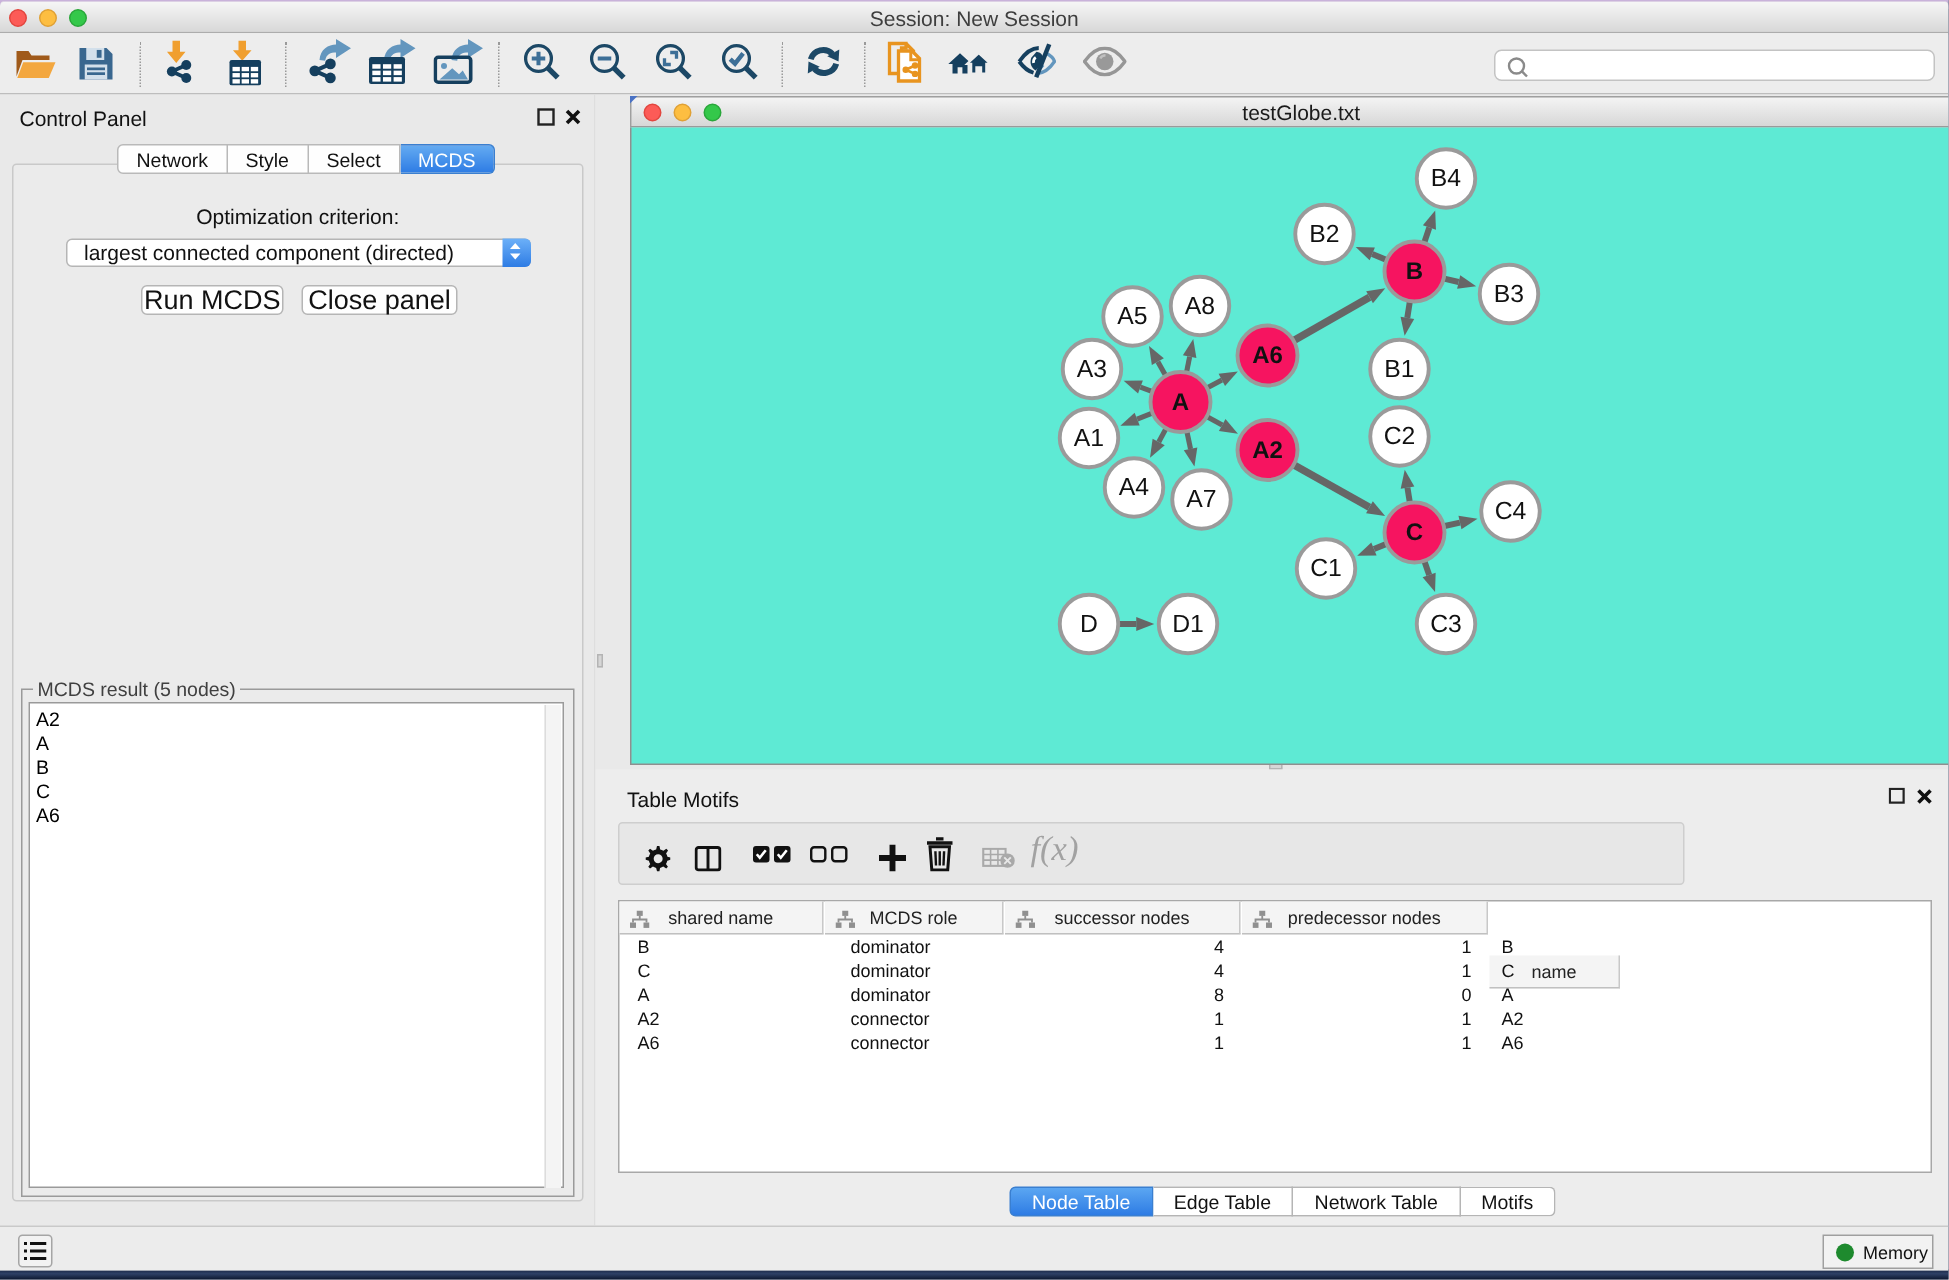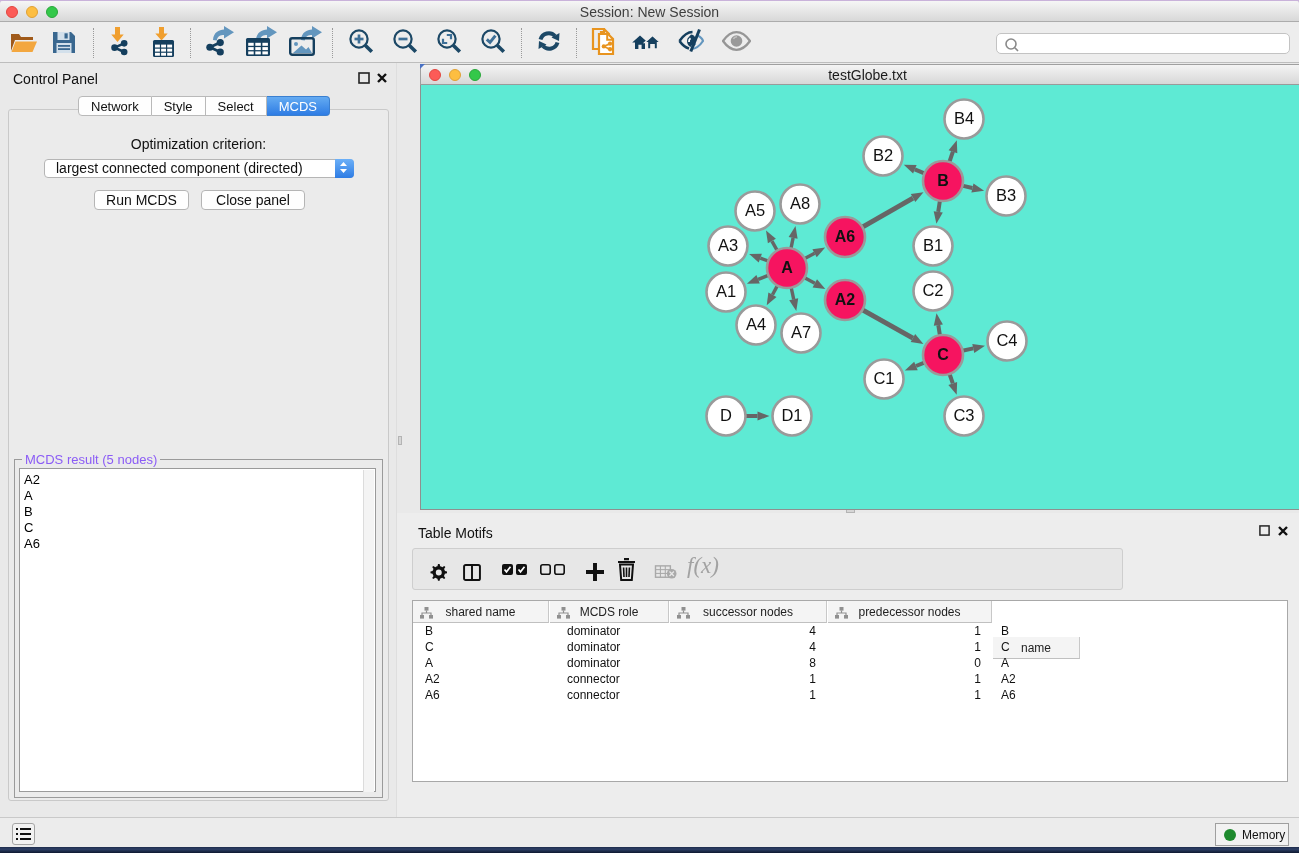--- a/index.html
+++ b/index.html
@@ -36,24 +36,24 @@
 #cp-border { position:absolute; left:8px; top:46px; width:381px; height:692px; border:1px solid #c9c9c9; border-radius:3px; background:#ebebeb; }
 .cptabs { position:absolute; top:33px; left:78px; height:20px; display:flex; font-size:13px; }
 .cptab { background:#fefefe; border:1px solid #b9b9b9; border-left:none; padding:2px 12px 0; height:20px; text-align:center; color:#111; }
 .cptab.first { border-left:1px solid #b9b9b9; border-radius:4px 0 0 4px;padding-left:12px; }
 .cptab.last { border-radius:0 4px 4px 0; }
 .cptab.sel { background:linear-gradient(#64abf2,#2e7ce4); color:#fff; border-color:#3a7fd0; }
 
 #optlabel { position:absolute; left:0; width:397px; top:73px; text-align:center; font-size:14px; color:#111; }
 #combo { position:absolute; left:44px; top:96px; width:310px; height:19px; background:#fff; border:1px solid #b5b5b5; border-radius:4px; font-size:14px; color:#111; line-height:17px; padding-left:11px; }
 #combo .spin { position:absolute; right:-1px; top:-1px; width:19px; height:19px; border-radius:0 4px 4px 0; background:linear-gradient(#6cb0f8,#2e7ce4); }
-.btn { position:absolute; height:20px; background:#fefefe; border:1px solid #b5b5b5; border-radius:4px; font-size:14px; color:#111; text-align:center; line-height:18px; }
+.btn { position:absolute; height:20px; background:#fefefe; border:1px solid #b5b5b5; border-radius:4px; font-size:18px; color:#111; text-align:center; line-height:18px; }
 
 #fieldset { position:absolute; left:14px; top:396px; width:369px; height:339px; border:1px solid #9a9a9a; }
-#fieldset .legend { position:absolute; left:7px; top:-8px; background:#ebebeb; padding:0 3px; font-size:13px; color:#8b5cf6; }
+#fieldset .legend { position:absolute; left:7px; top:-8px; background:#ebebeb; padding:0 3px; font-size:13px; color:#404040; }
 #mcdslist { position:absolute; left:4px; top:8px; width:357px; height:324px; background:#fff; border:1px solid #9a9a9a; font-size:13px; }
 #mcdslist .sb { position:absolute; right:1px; top:1px; width:11px; height:322px; background:#f4f4f4; border-left:1px solid #dcdcdc; }
 #mcdslist div.it { padding-left:4px; height:16px; line-height:16px; }
 
 
 #gwin { position:absolute; left:7px; top:1px; width:895px; height:446px;margin-left:16px; }
 #gtitle { position:absolute; left:0; top:0; width:895px; height:21px; background:linear-gradient(#f4f4f4,#d7d7d7); border:1px solid #9f9f9f; border-bottom:1px solid #9a9a9a; }
 #gtitle .title { position:absolute; left:0; right:0; top:2px; text-align:center; font-size:14px; color:#1a1a1a; }
 .tl2 { position:absolute; top:4px; width:12px; height:12px; border-radius:50%; }
 #gcontent { position:absolute; left:0; top:21px; width:895px; height:425px; background:#5eead4; border:1px solid #8f8f8f; border-top:none; }
@@ -508,20 +508,26 @@
 <span style="position:absolute;left:588px;">A2</span>
 </div>
 <div style="position:absolute; left:0; top:87px; width:876px; height:16px; font-size:12px; color:#111;">
 <span style="position:absolute;left:12px;">A6</span>
 <span style="position:absolute;left:154px;">connector</span>
 <span style="position:absolute;left:256px;width:147px;text-align:right;">1</span>
 <span style="position:absolute;left:415px;width:153px;text-align:right;">1</span>
 <span style="position:absolute;left:588px;">A6</span>
 </div>
       </div>
+    <div class="tabsouth" style="left:276px;">
+      <div class="stab sel first">Node Table</div>
+        <div class="stab">Edge Table</div>
+        <div class="stab">Network Table</div>
+        <div class="stab last">Motifs</div>
+    </div>
   </div>
   <div id="statusbar">
     <div id="listbtn">
         <svg style="position:absolute;left:3px;top:3px;" width="15" height="14" viewBox="0 0 15 14">
           <g fill="#111">
             <rect x="0" y="1" width="2" height="2"></rect>
             <rect x="0" y="6" width="2" height="2"></rect>
             <rect x="0" y="11" width="2" height="2"></rect>
             <rect x="4" y="1" width="11" height="2"></rect>
             <rect x="4" y="6" width="11" height="2"></rect>

